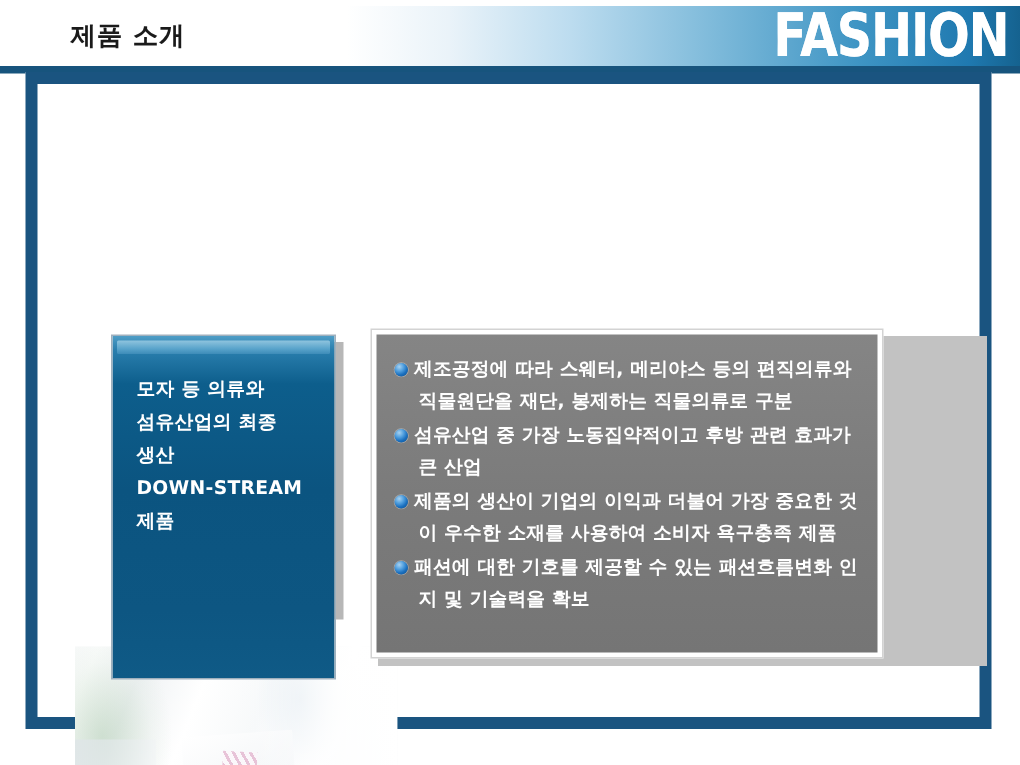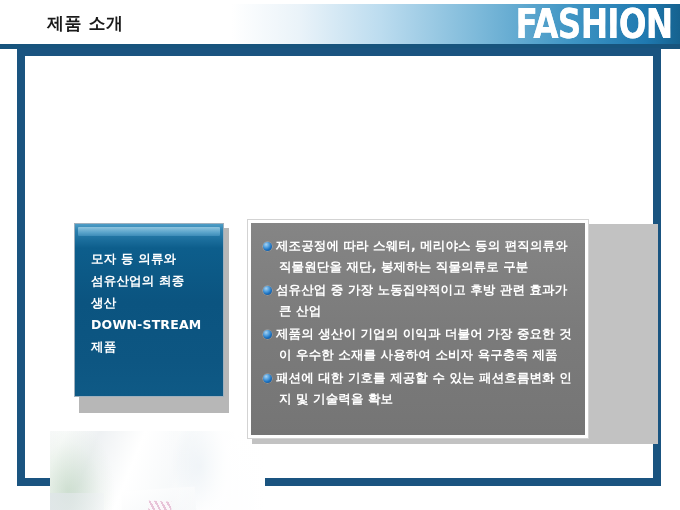--- a/index.html
+++ b/index.html
@@ -162,21 +162,21 @@
   
   #blue-box-shadow {
     position: absolute;
     left: 54px; top: 172px;
     width: 150px; height: 185px;
     background: #b7b7b7;
   }
   #blue-box {
     position: absolute;
     left: 49px; top: 167px;
-    width: 150px; height: 174px;
+    width: 150px; height: 230px;
     background: linear-gradient(to bottom,
         #4e9dc6 0%,
         #2a7fae 5%,
         #0d5e8c 16%,
         #0b5480 42%,
         #0c5480 78%,
         #0e5float 100%);
     background: linear-gradient(to bottom,
         #4e9dc6 0%,
         #2a7fae 4%,

